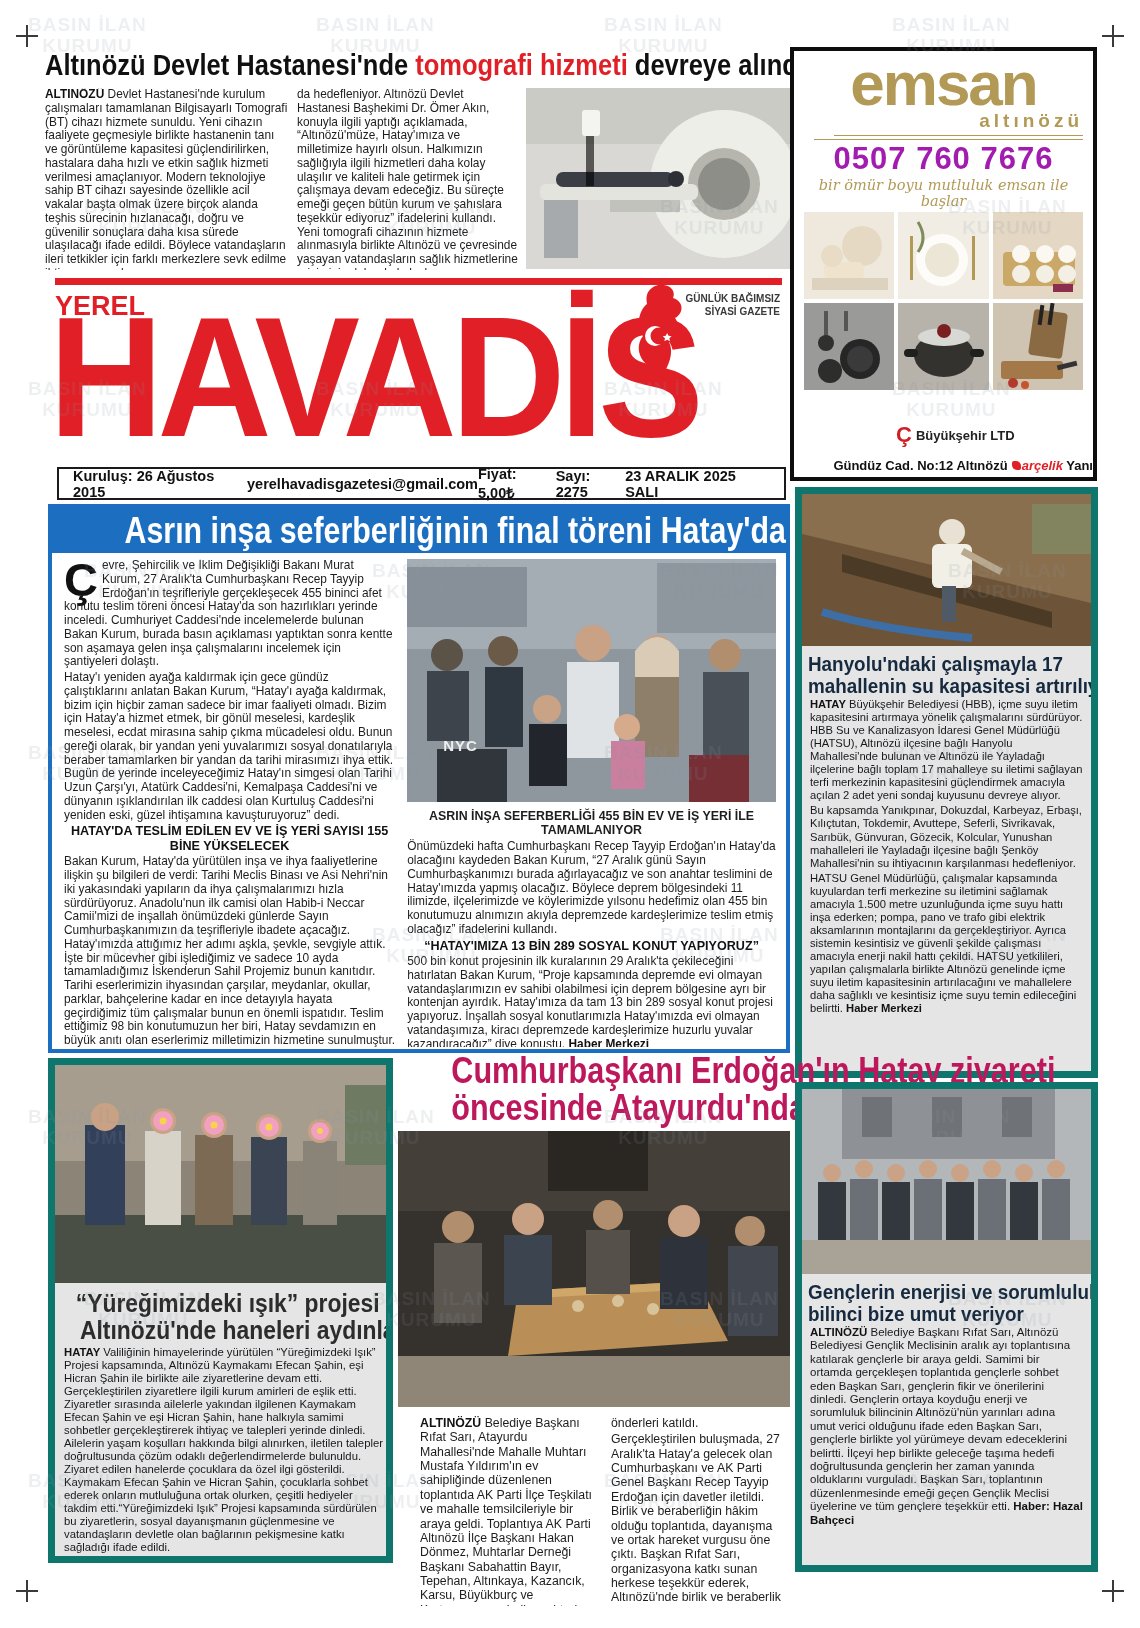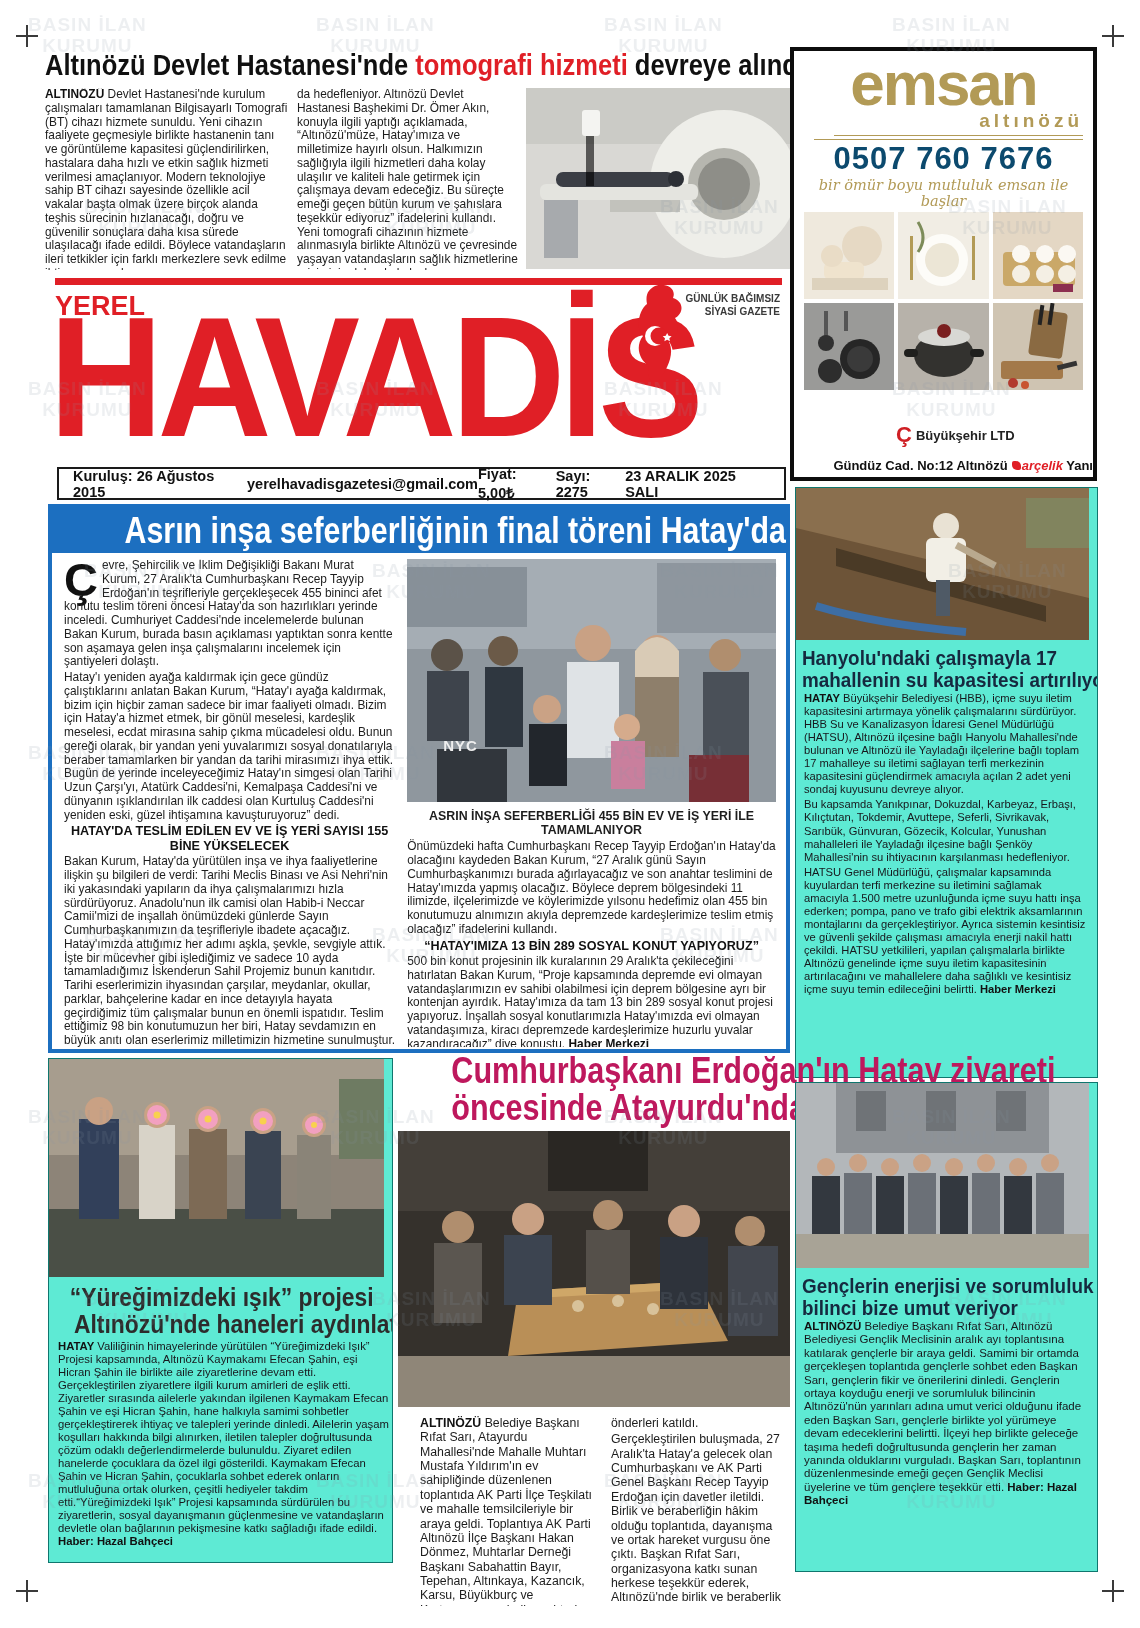--- a/index.html
+++ b/index.html
@@ -32,21 +32,21 @@
   .tcol1{width:244px;}
   .tcol2{width:221px;}
   .ct-photo{width:268px;height:181px;}
 
   
   .ad{left:790px;top:47px;width:307px;height:434px;border:4px solid #0d0d0d;background:#fff;box-sizing:border-box;padding:4px 10px 0 10px;}
   .ad-brand{font-size:62px;font-weight:bold;color:#b29a56;text-align:center;line-height:.95;letter-spacing:-2px;}
   .ad-sub{font-size:19px;font-weight:bold;color:#b29a56;text-align:right;letter-spacing:4px;margin-top:-4px;}
   .ad-line{height:1px;background:#b29a56;margin:3px 0 2px 30px;}
   .ad-open{font-size:44px;font-weight:bold;color:#b29a56;text-align:center;letter-spacing:8px;line-height:1.05;}
-  .ad-phone{font-size:31px;font-weight:bold;color:#0c4a6e;text-align:center;letter-spacing:1px;line-height:1.1;}
+  .ad-phone{font-size:31px;font-weight:bold;color:#a21caf;text-align:center;letter-spacing:1px;line-height:1.1;}
   .ad-slogan{font-family:"DejaVu Serif",serif;font-style:italic;font-size:14.5px;color:#b29a56;text-align:center;margin:1px 0 3px 0;}
   .ad-grid{display:grid;grid-template-columns:repeat(3,1fr);gap:4px;}
   .ad-cell{height:87px;overflow:hidden;}
   .ad-dealer{position:absolute;left:96px;bottom:30px;background:#fff;padding:1px 6px;display:flex;align-items:center;gap:4px;}
   .ad-dealer-logo{color:#cf1f24;font-weight:bold;font-size:22px;line-height:1;}
   .ad-dealer-name{font-size:13px;font-weight:bold;color:#222;}
   .ad-addr{position:absolute;left:0;bottom:4px;width:100%;text-align:right;font-size:13px;font-weight:bold;color:#111;}
   .arcelik{color:#e01f26;font-style:italic;font-weight:bold;}
   .arc-dot{display:inline-block;width:9px;height:9px;background:#e01f26;border-radius:2px 5px 2px 5px;margin:0 1px 0 4px;}
 
@@ -72,21 +72,21 @@
   .ms-col-l{width:334px;font-size:11.9px;line-height:1.155;height:488px;overflow:hidden;}
   .ms-col-r{width:372px;font-size:11.9px;line-height:1.155;height:488px;overflow:hidden;}
   .dropcap{float:left;font-size:47px;line-height:38px;font-weight:bold;margin:2px 4px 0 0;color:#111;}
   .subhead{font-weight:bold;text-align:center;font-size:12.6px;margin:2px 0;color:#111;}
   .ms-photo{width:372px;height:243px;}
   .ms-caption{font-weight:bold;text-align:center;font-size:12.4px;line-height:1.15;margin:3px 0;}
   .photo-wrap{position:relative;}
   .nyc{position:absolute;left:36px;top:178px;color:#efefef;font-weight:bold;font-size:15px;letter-spacing:1px;}
 
   
-  .blue-box{border:1px solid #0f766e;box-sizing:border-box;background:#5eead4;overflow:hidden;}
+  .blue-box{border:7px solid #0f766e;box-sizing:border-box;background:#e5e5e5;overflow:hidden;}
   .box-photo{display:block;}
   .box-headline{font-weight:bold;color:#15293f;font-size:20.5px;line-height:1.05;padding:3px 6px 1px 6px;}
   .box-headline span{display:inline-block;transform:scaleX(.92);transform-origin:left center;white-space:nowrap;}
   .box-text{padding:1px 8px 0 8px;font-size:11.2px;line-height:1.165;color:#16181c;}
 
   .water-box{left:795px;top:487px;width:303px;height:591px;}
   .youth-box{left:795px;top:1082px;width:303px;height:490px;}
 
   
   .light-box{left:48px;top:1058px;width:345px;height:505px;}

